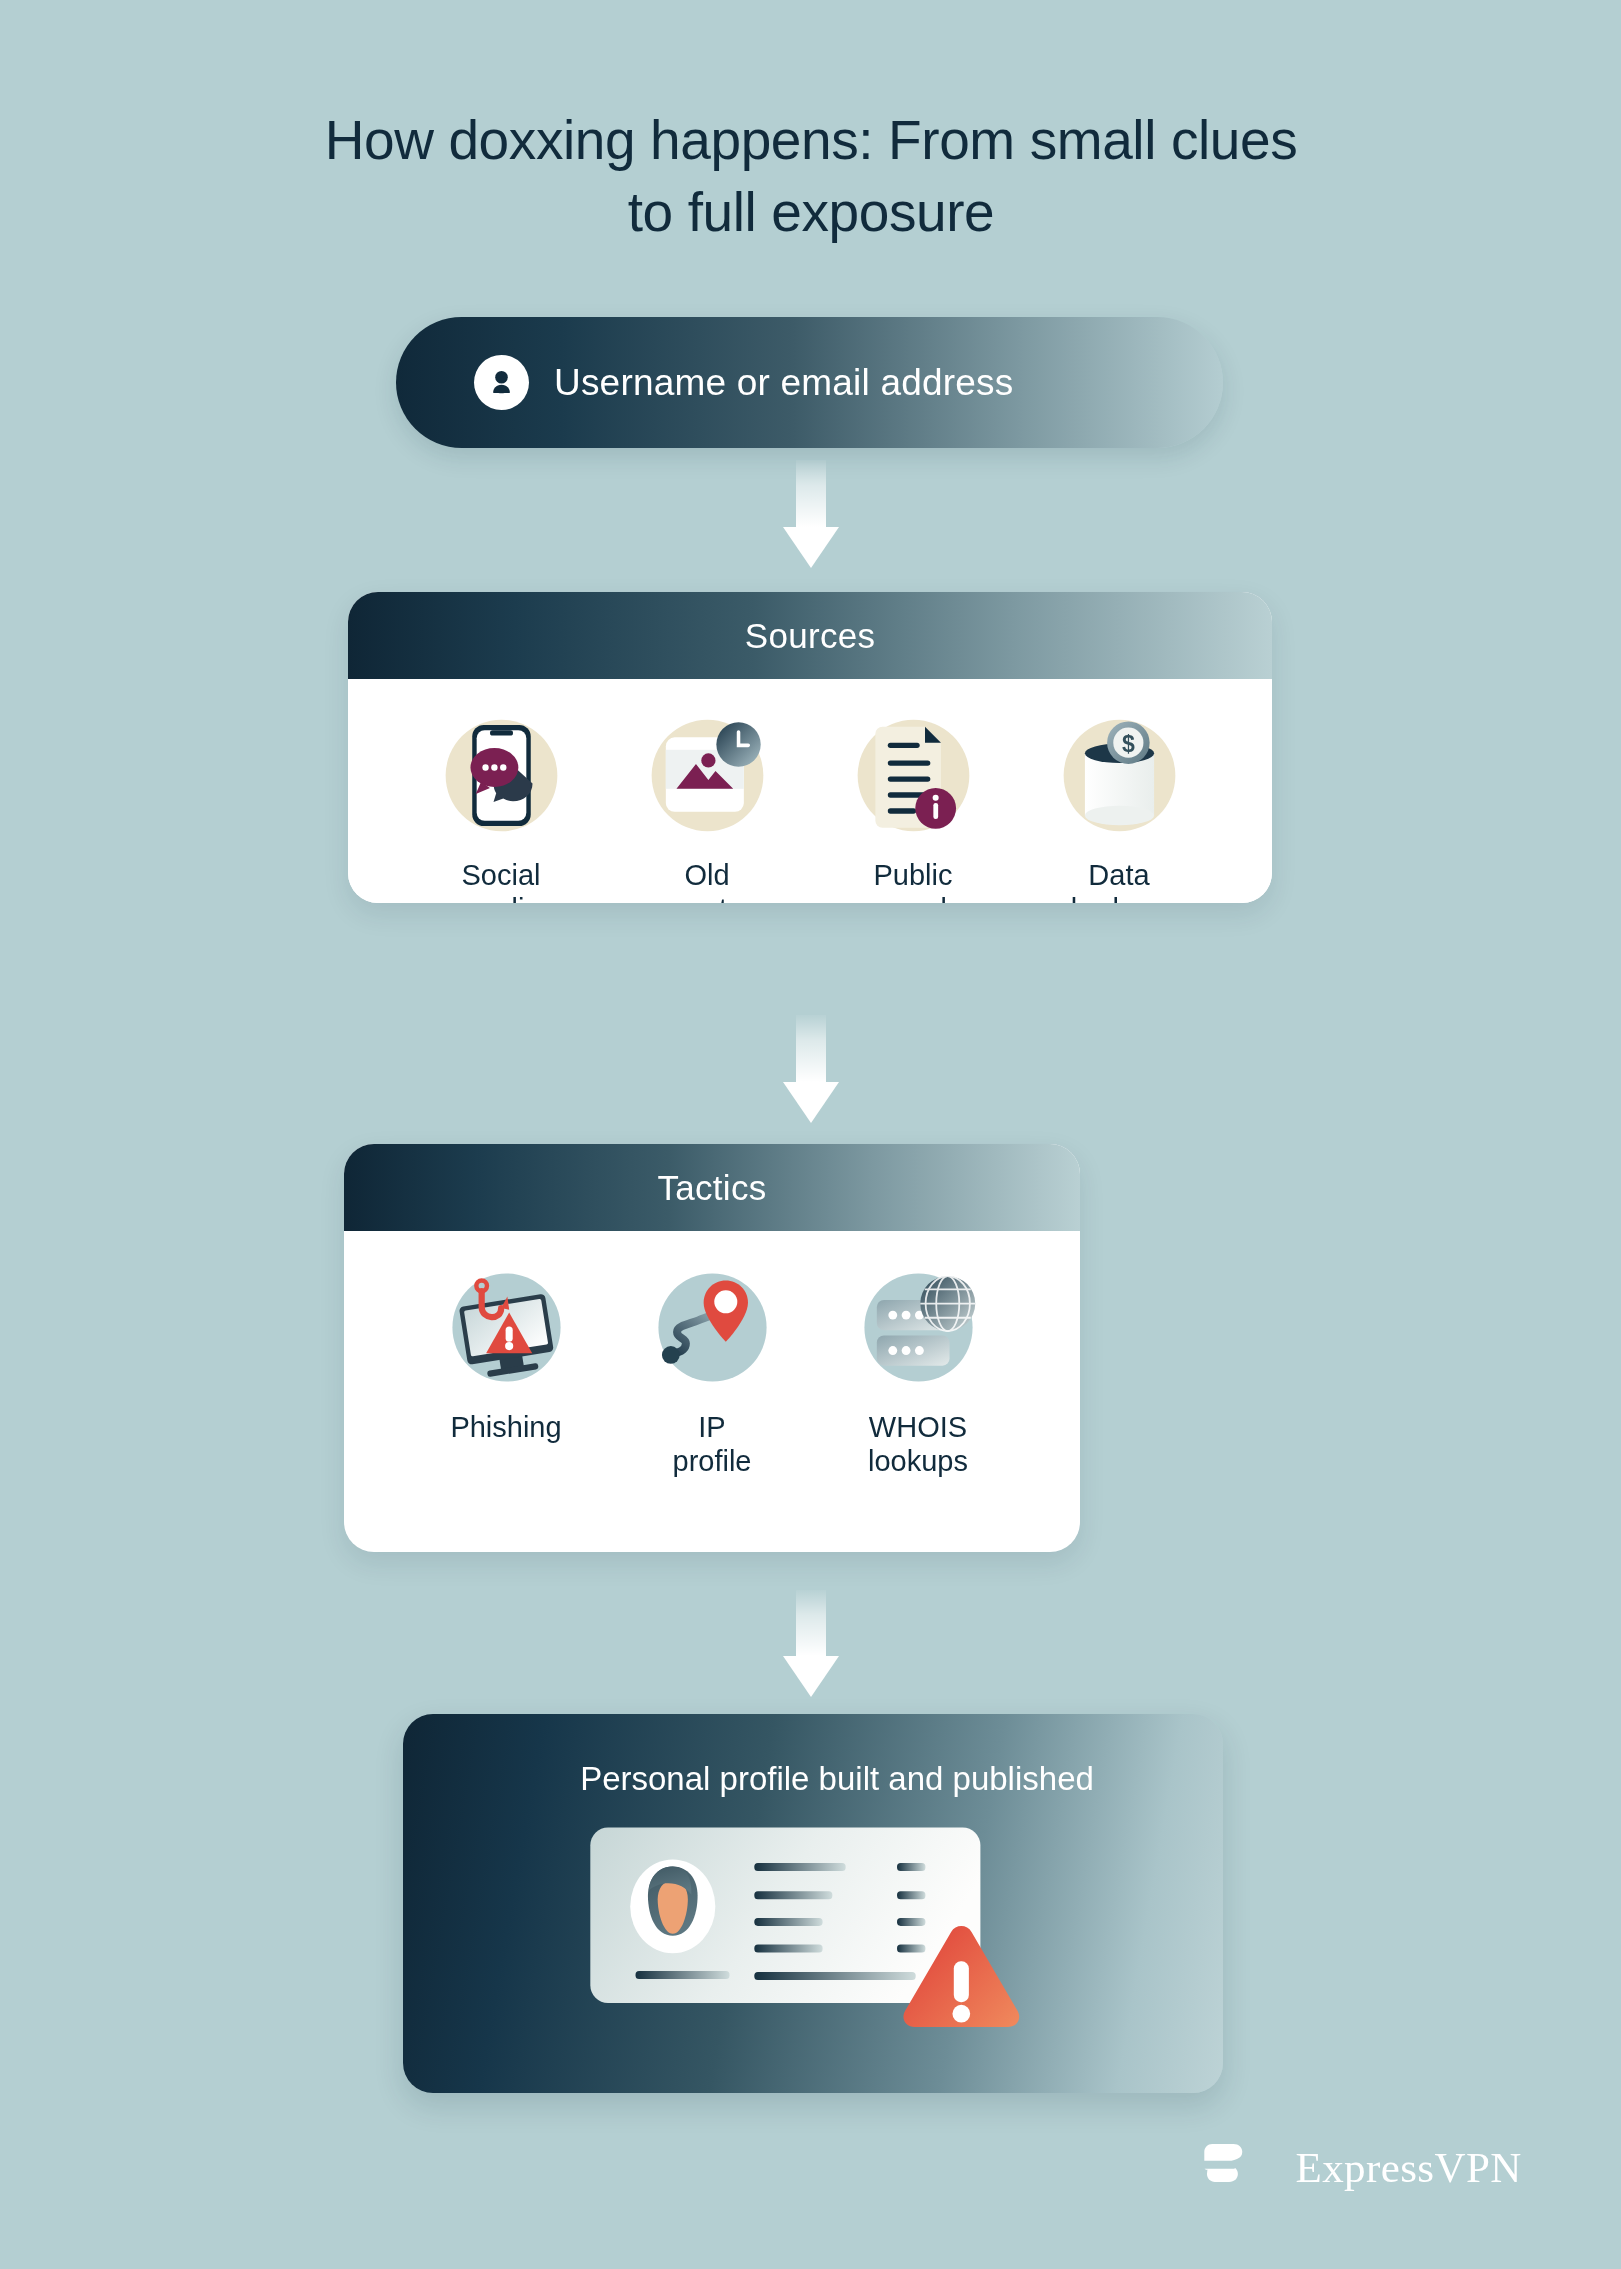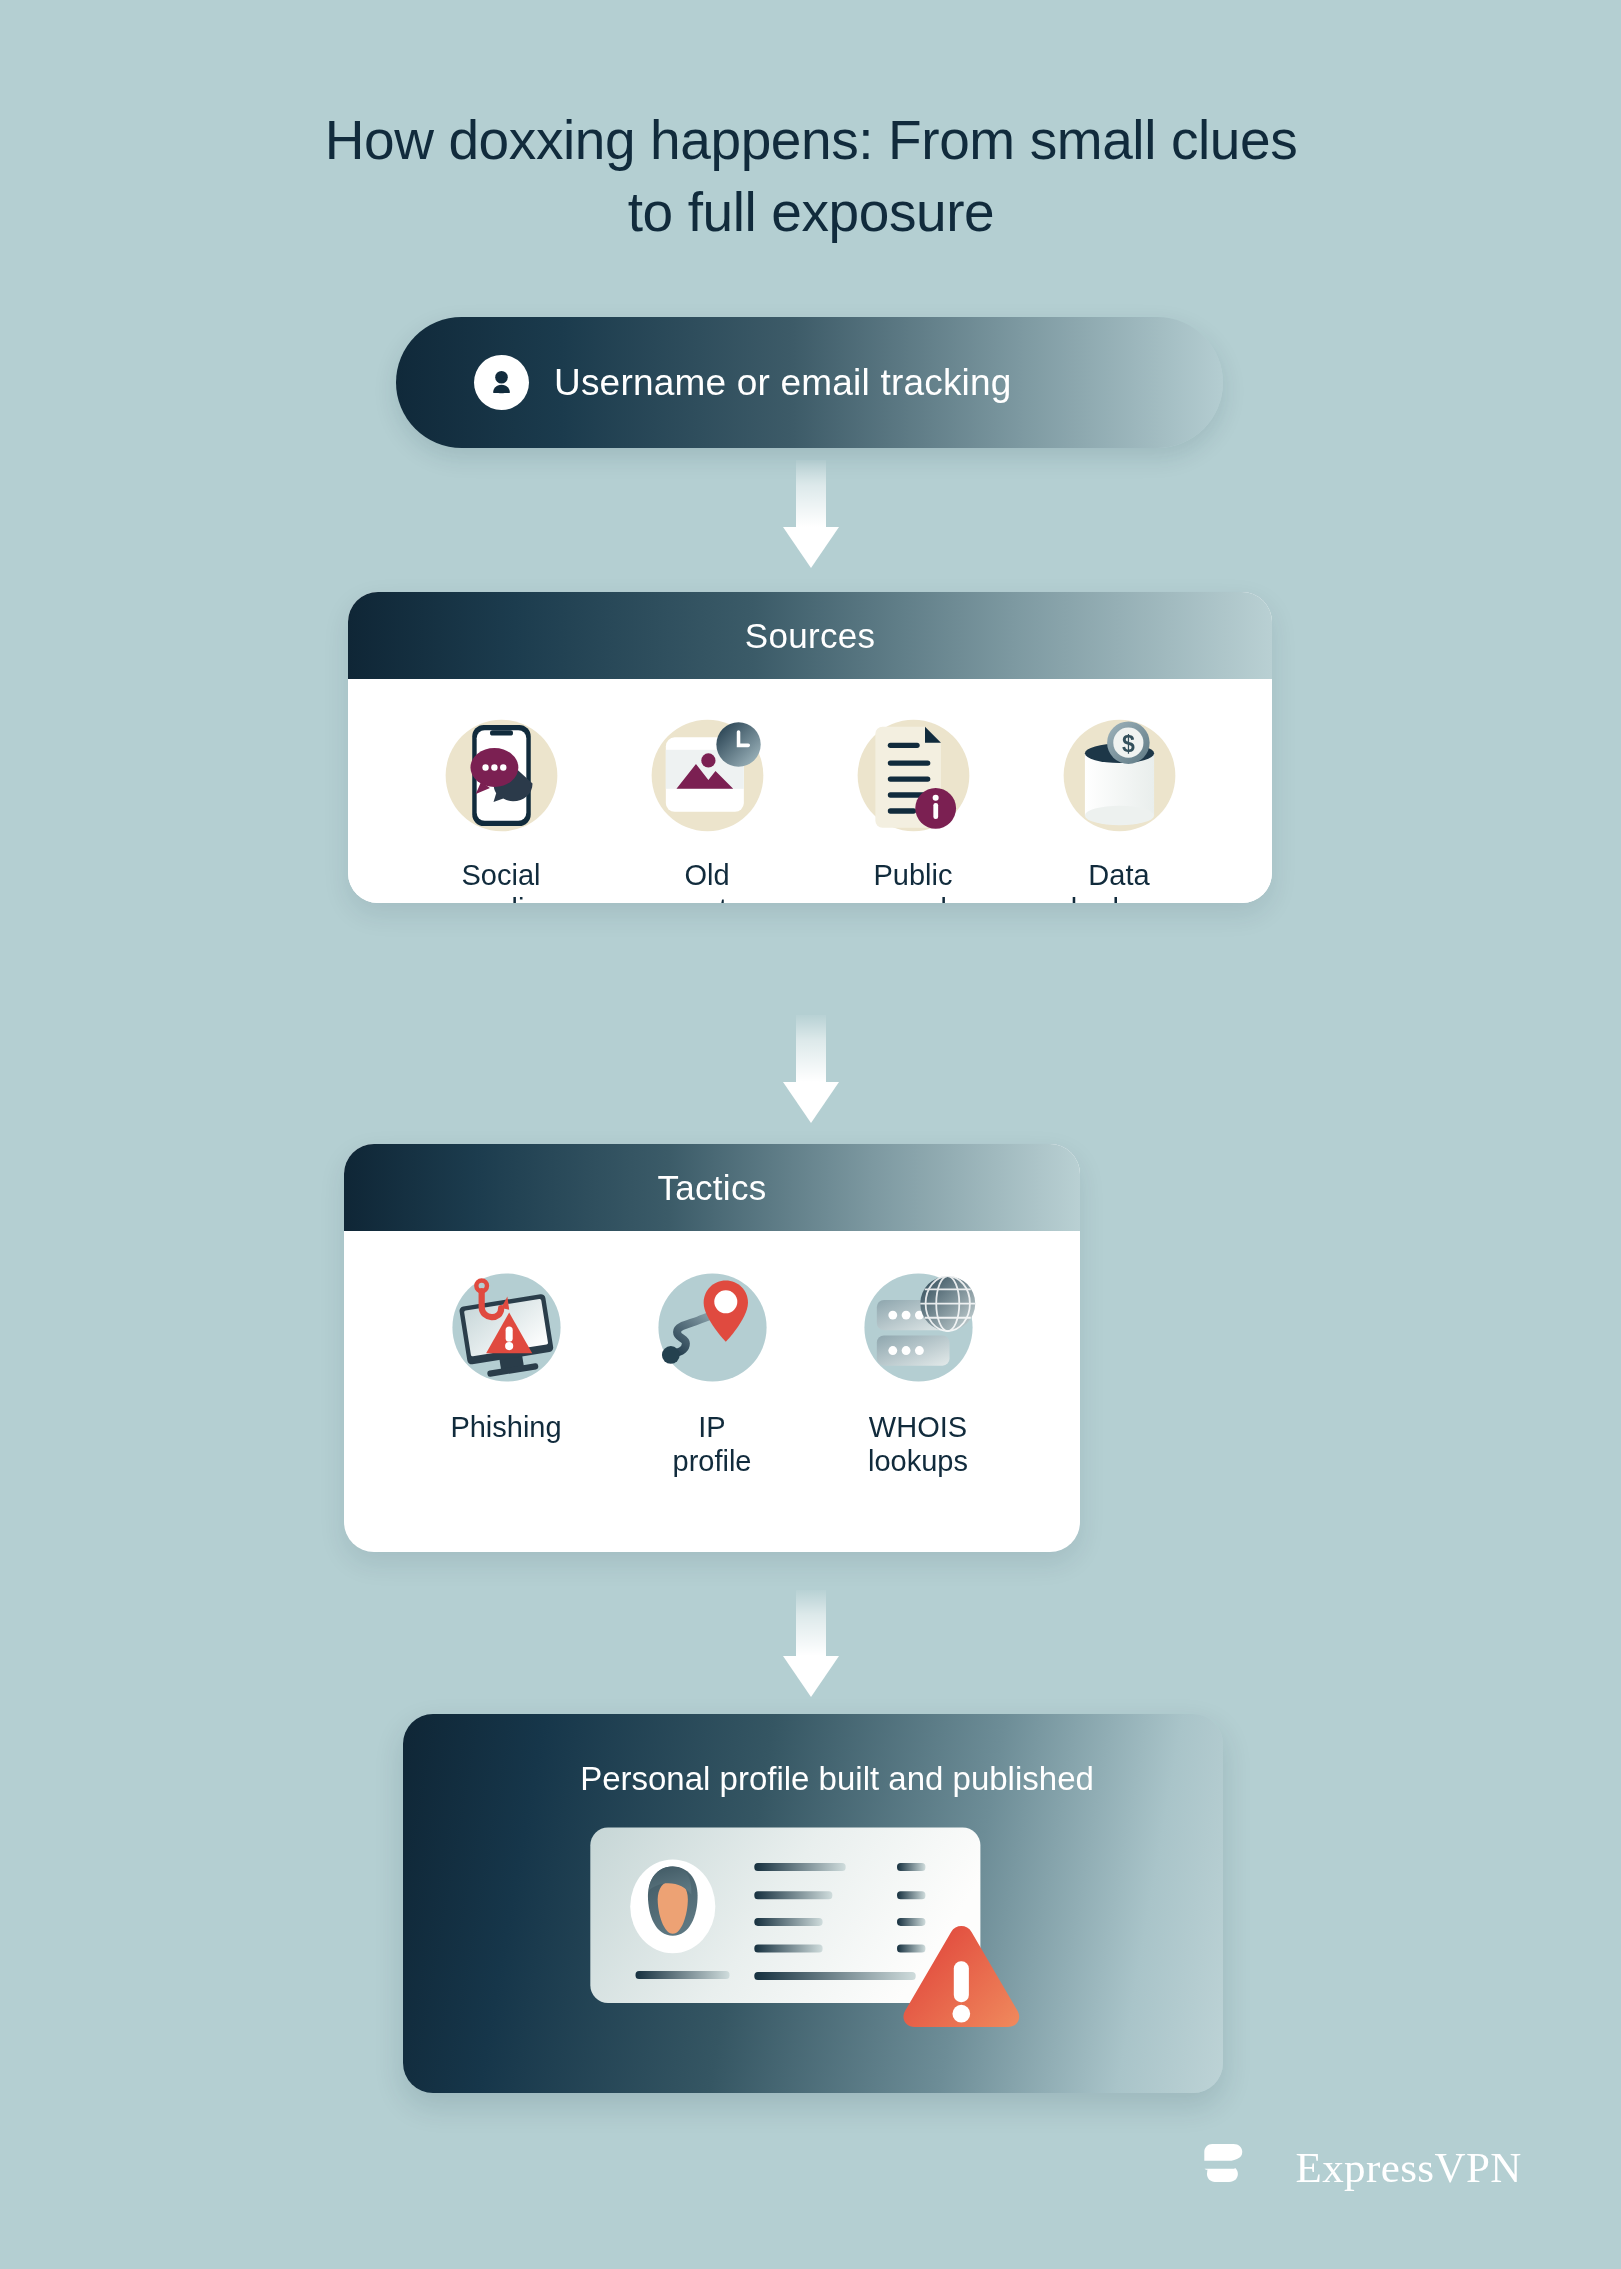--- a/index.html
+++ b/index.html
@@ -176,21 +176,21 @@
 
   <h1 class="title">How doxxing happens: From small clues to full exposure</h1>
 
   <div class="pill">
     <span class="pill-avatar">
       <svg width="35" height="35" viewBox="0 0 40 40">
         <circle cx="20" cy="14" r="7.2" fill="#112b3c"></circle>
         <path d="M20 22.5c-6.2 0-9.6 4.6-9.6 9.2 0 .6 19.2.6 19.2 0 0-4.6-3.4-9.2-9.6-9.2z" fill="#112b3c"></path>
       </svg>
     </span>
-    <span class="pill-label">Username or email tracking</span>
+    <span class="pill-label">Username or email address</span>
   </div>
 
   <div class="arrow" style="top:460px;">
     <div class="shaft" style="height:67px;"></div>
     <div class="head"></div>
   </div>
 
   <div class="card" style="left:348px; top:592px; width:924px; height:311px;">
     <div class="card-header">
       <span class="card-header-title">Sources</span>

